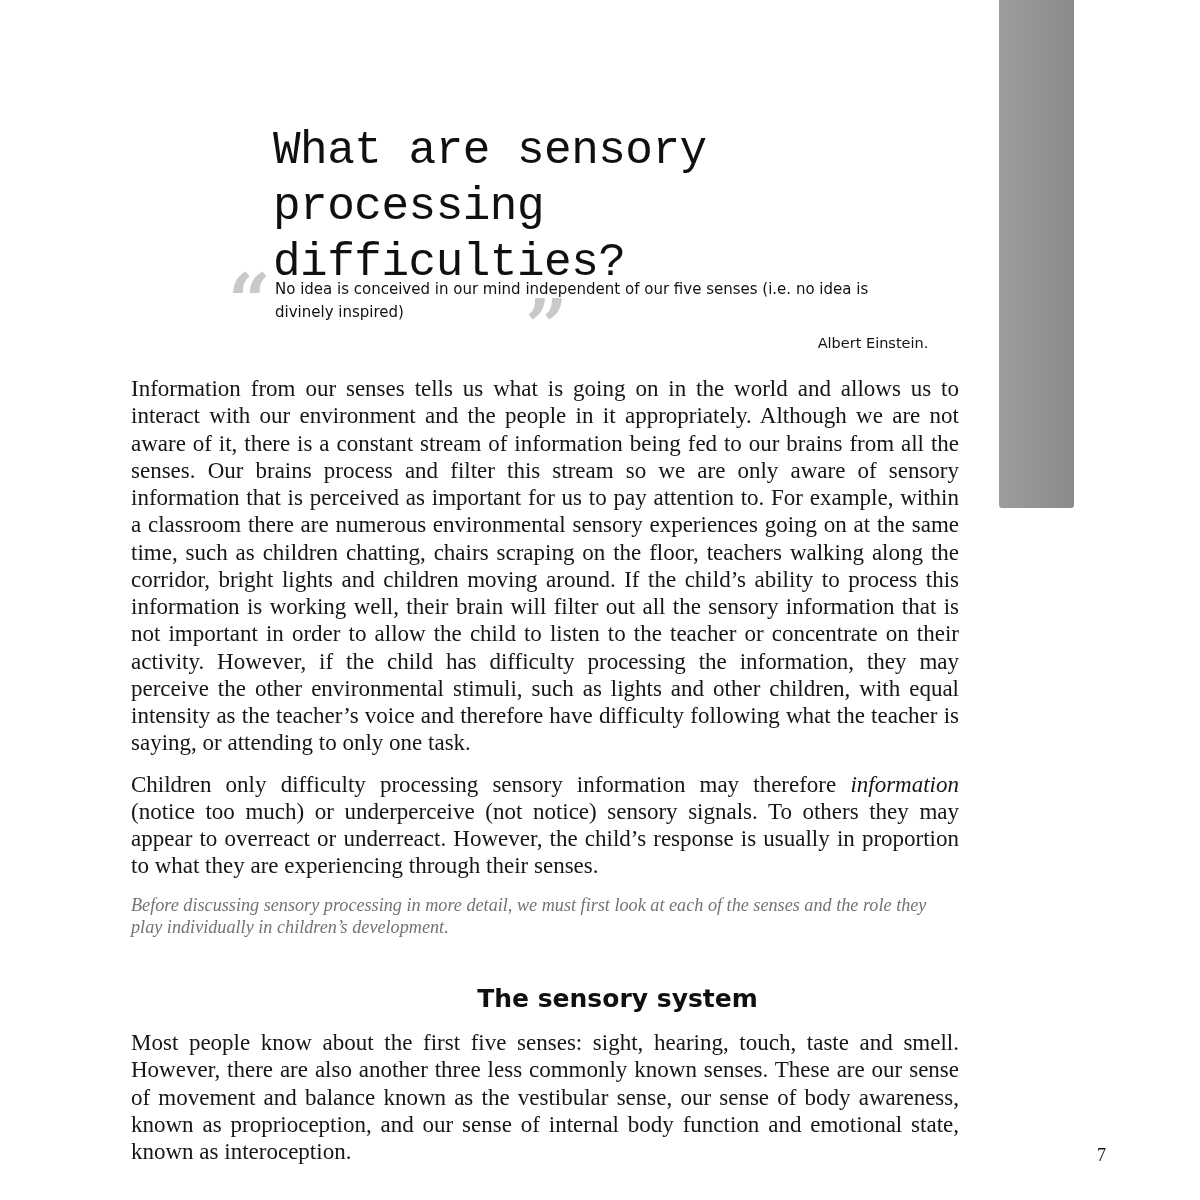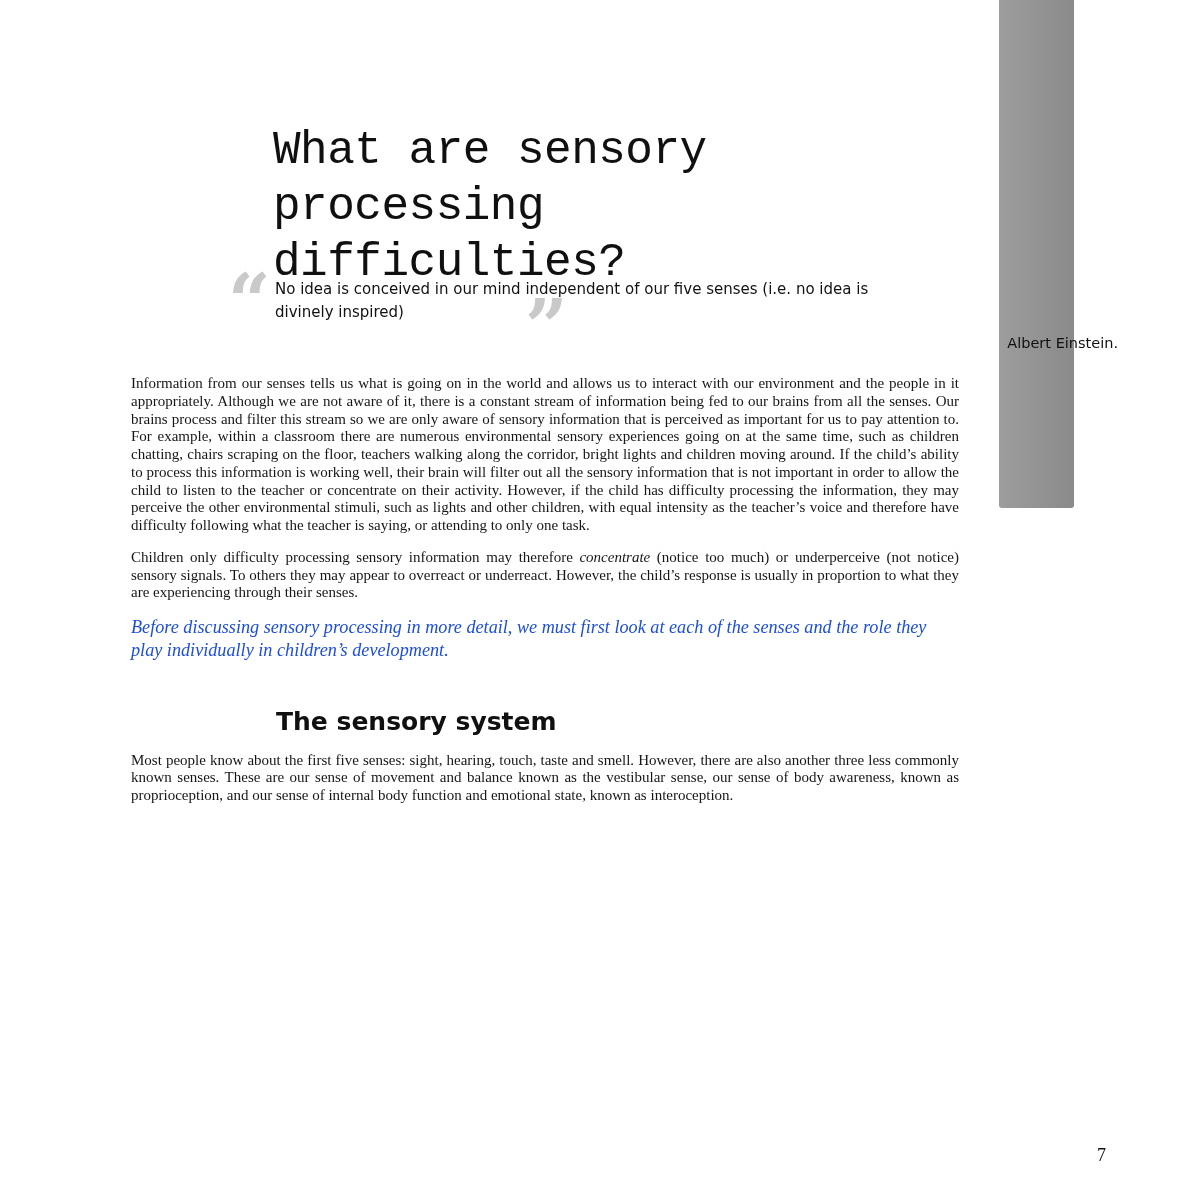--- a/index.html
+++ b/index.html
@@ -88,58 +88,59 @@
     font-family: "DejaVu Sans", sans-serif;
     font-size: 15px;
     line-height: 1.56;
     color: #111111;
   }
   .quote-attrib {
     position: absolute;
     left: 400px;
     top: 67px;
     width: 500px;
-    text-align: right;
+    text-align: center;
     font-family: "DejaVu Sans", sans-serif;
     font-size: 14.5px;
     color: #111111;
     padding-right: 10px;
     box-sizing: border-box;
   }
 
   
   .body-area {
     position: absolute;
     left: 131px;
     top: 375px;
     width: 828px;
   }
   p.para {
     margin: 0 0 14px 0;
     font-family: "Liberation Serif", serif;
-    font-size: 15px;
+    font-size: 23px;
     line-height: 1.185;
     text-align: justify;
     color: #161616;
   }
   p.italic-note {
     margin: 0;
     font-style: italic;
     font-size: 18.2px;
     line-height: 1.25;
     text-align: left;
     font-family: "Liberation Serif", serif;
-    color: #1d4ed8;
+    color: #737373;
   }
   .section-heading {
     font-family: "DejaVu Sans", sans-serif;
     font-size: 25px;
     font-weight: bold;
     color: #101010;
     margin: 45px 0 16px 145px;
+    text-align: center;
   }
   em.it { font-style: italic; }
   strong.bd { font-weight: normal; }
 
   
   .page-number {
     position: absolute;
     right: 94px;
     bottom: 34px;
     font-family: "Liberation Serif", serif;
@@ -161,21 +162,21 @@
     <span class="quote-mark quote-open">“</span>
     <div class="quote-text">No idea is conceived in our mind independent of our five senses (i.e. no idea is divinely inspired)</div>
     <span class="quote-mark quote-close">”</span>
     <div class="quote-attrib">Albert Einstein.</div>
   </div>
 
   <div class="body-area">
 
     <p class="para">Information from our senses tells us what is going on in the world and allows us to interact with our environment and the people in it appropriately. Although we are not aware of it, there is a constant stream of information being fed to our brains from all the senses. Our brains process and filter this stream so we are only aware of sensory information that is perceived as important for us to pay attention to. For example, within a classroom there are numerous environmental sensory experiences going on at the same time, such as children chatting, chairs scraping on the floor, teachers walking along the corridor, bright lights and children moving around. If the child’s ability to process this information is working well, their brain will filter out all the sensory information that is not important in order to allow the child to listen to the teacher or concentrate on their activity. However, if the child has difficulty processing the information, they may perceive the other environmental stimuli, such as lights and other children, with equal intensity as the teacher’s voice and therefore have difficulty following what the teacher is saying, or attending to only one task.</p>
 
-    <p class="para"><span>Children only difficulty processing sensory information may therefore </span><em class="it">concentrate</em><span> (notice too much) or underperceive (not notice) sensory signals. To others they may appear to overreact or underreact. However, the child’s response is usually in proportion to what they are experiencing through their senses.</span></p>
+    <p class="para"><span>Children only difficulty processing sensory information may therefore </span><em class="it">information</em><span> (notice too much) or underperceive (not notice) sensory signals. To others they may appear to overreact or underreact. However, the child’s response is usually in proportion to what they are experiencing through their senses.</span></p>
 
     <p class="italic-note">Before discussing sensory processing in more detail, we must first look at each of the senses and the role they play individually in children’s development.</p>
 
     <h2 class="section-heading">The sensory system</h2>
 
     <p class="para"><span>Most people know about the first five senses: </span><strong class="bd">sight</strong><span>, </span><strong class="bd">hearing</strong><span>, </span><strong class="bd">touch</strong><span>, </span><strong class="bd">taste</strong><span> and </span><strong class="bd">smell</strong><span>. However, there are also another three less commonly known senses. These are our sense of movement and balance known as the </span><strong class="bd">vestibular</strong><span> sense, our sense of body awareness, known as </span><strong class="bd">proprioception</strong><span>, and our sense of internal body function and emotional state, known as </span><strong class="bd">interoception</strong><span>.</span></p>
 
   </div>
 
   <div class="page-number">7</div>

